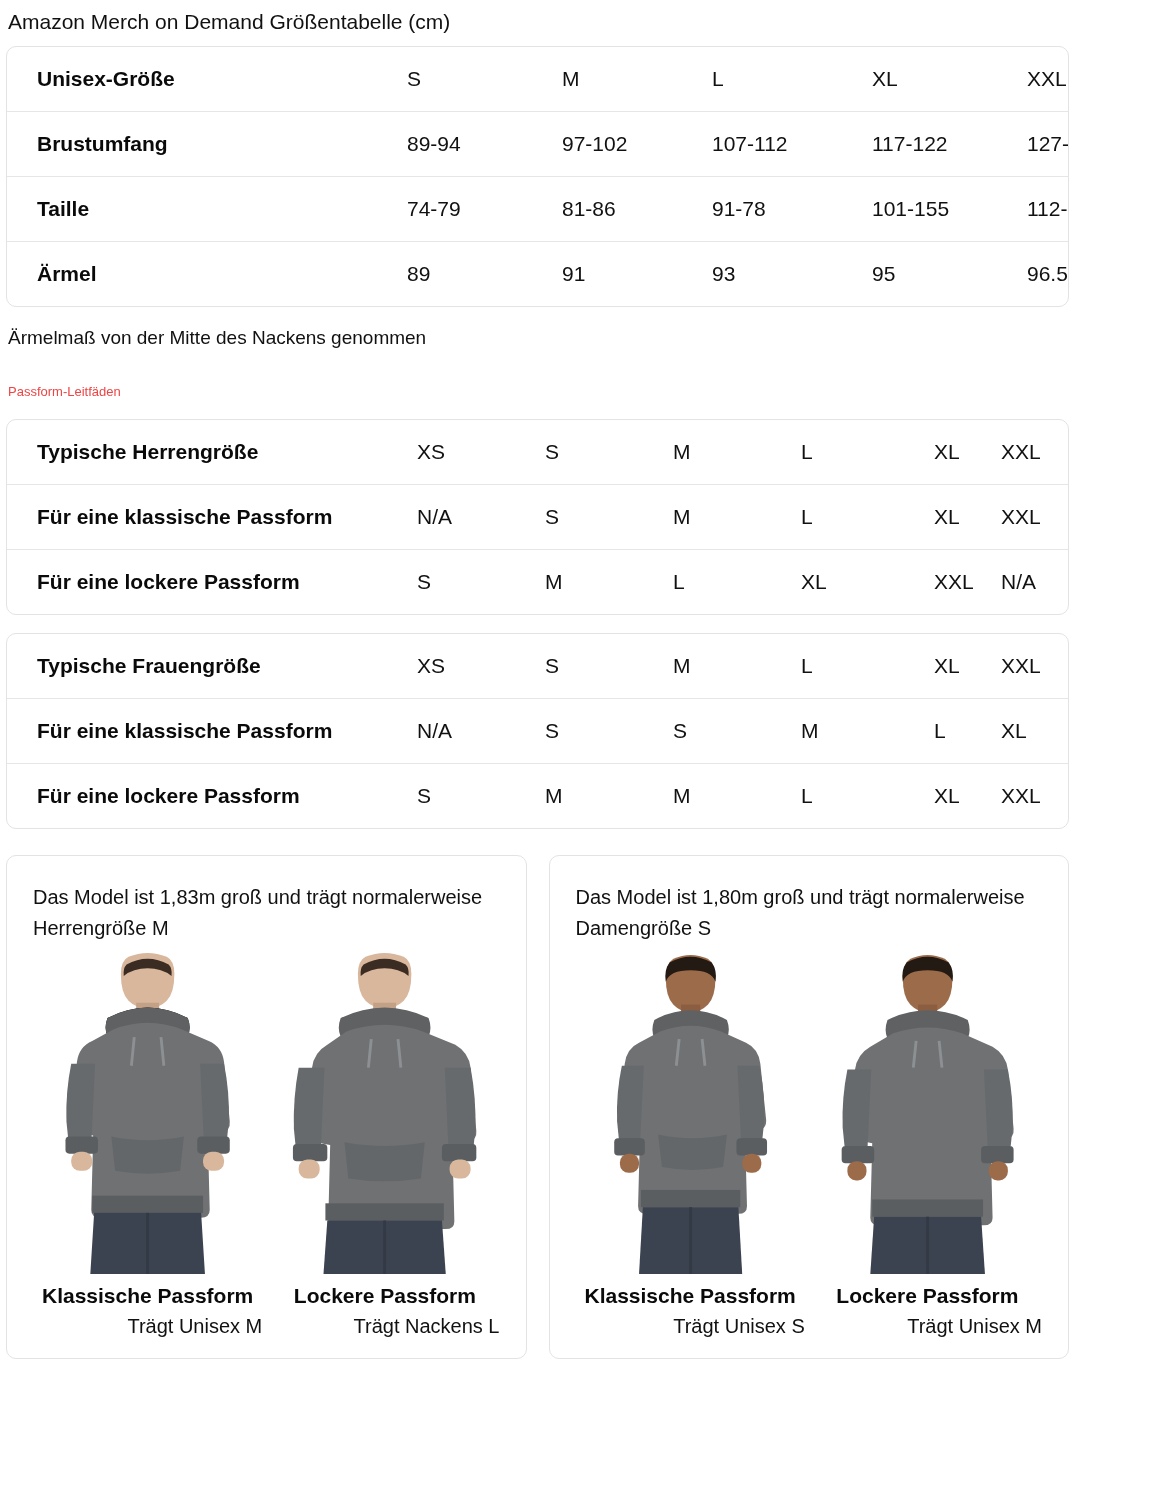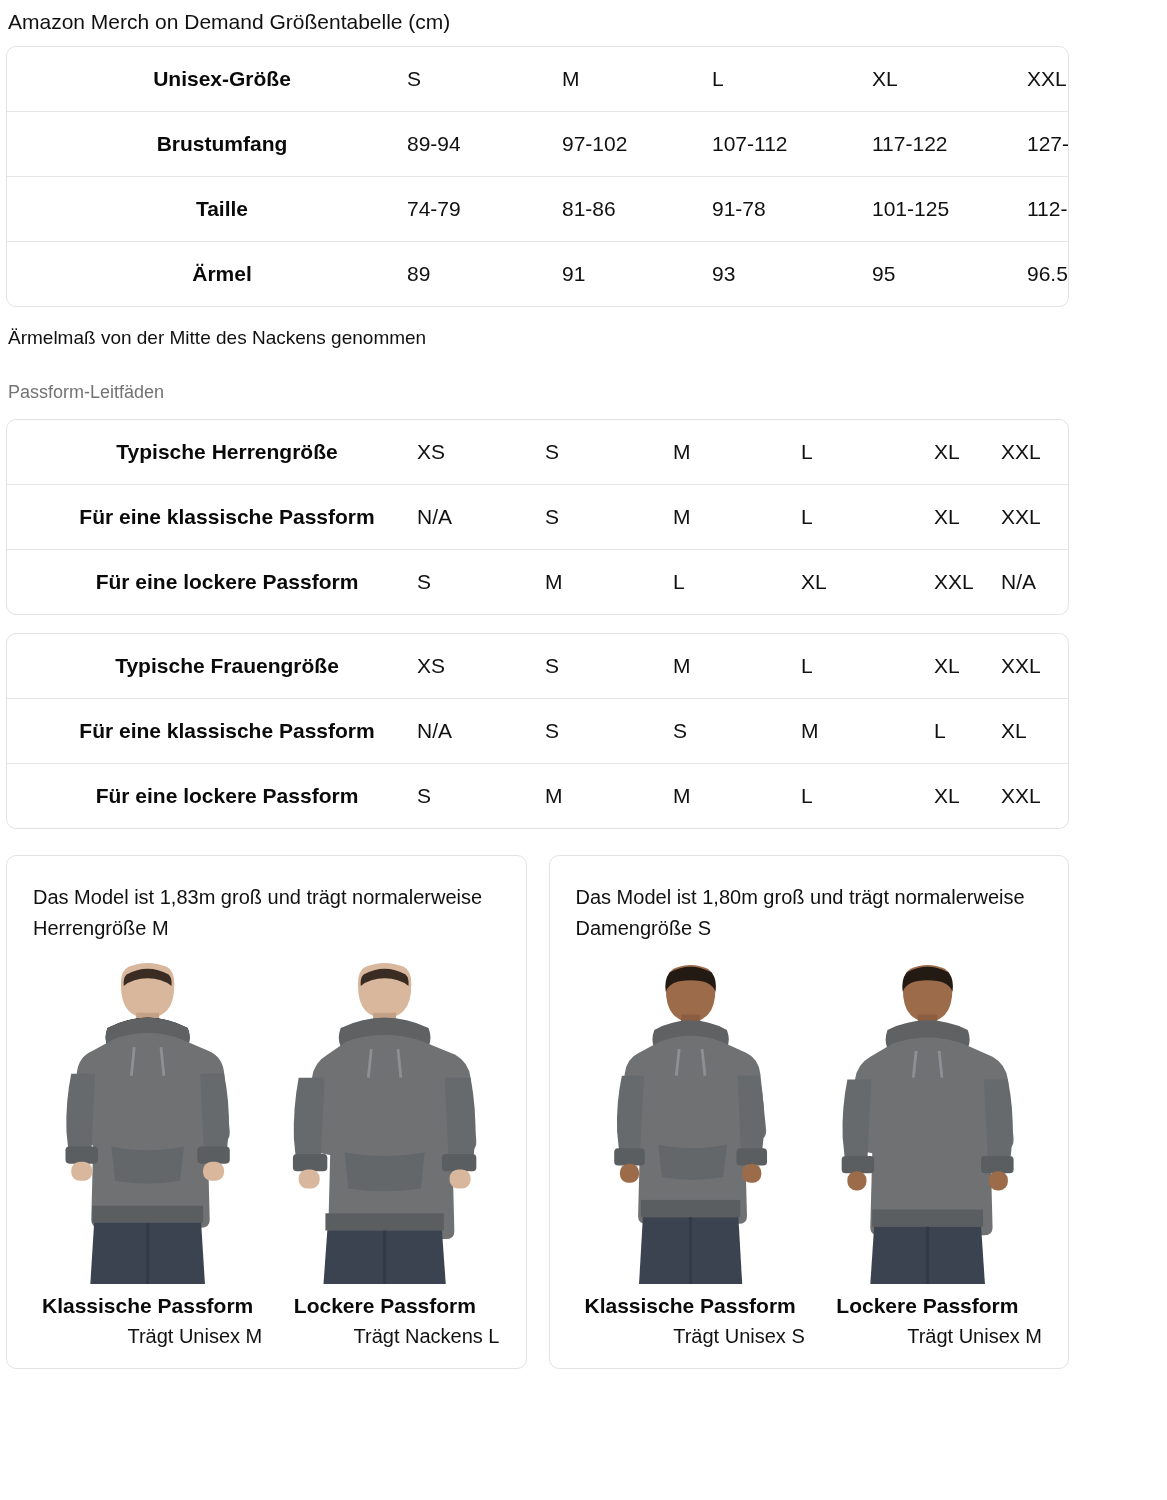--- a/index.html
+++ b/index.html
@@ -44,21 +44,20 @@
   }
   .row-sep td {
     border-top: 1px solid #e6e6e6;
   }
   .lbl {
     font-size: 21px;
     font-weight: bold;
     color: #0a0a0a;
     padding: 20px 0 20px 30px;
     white-space: nowrap;
-    text-align: center;
   }
   .val {
     font-size: 21px;
     font-weight: 400;
     color: #111;
     padding: 20px 4px 20px 0;
     white-space: nowrap;
   }
   
   .t-meas col.c0 { width: 400px; }
@@ -76,24 +75,24 @@
   .t-fit col.c4 { width: 133px; }
   .t-fit col.c5 { width: auto; }
 
   .note {
     font-size: 19px;
     line-height: 26px;
     padding: 18px 2px 0 2px;
     color: #111;
   }
   .section-label {
-    font-size: 18px;
+    font-size: 13px;
     line-height: 26px;
     padding: 28px 2px 14px 2px;
-    color: #737373;
+    color: #ef4444;
   }
   .gap-sm { height: 18px; }
 
   
   .models {
     display: flex;
     gap: 22px;
     margin-top: 26px;
     padding-bottom: 12px;
   }
@@ -101,21 +100,21 @@
     flex: 1 1 0;
     border: 1px solid #e3e3e3;
     border-radius: 10px;
     padding: 26px 26px 18px 26px;
     background: #fff;
   }
   .model-caption {
     font-size: 20px;
     line-height: 31px;
     color: #111;
-    margin-bottom: 10px;
+    margin-bottom: 0;
   }
   .figs {
     display: flex;
     gap: 8px;
   }
   .fig {
     flex: 1 1 0;
     text-align: center;
   }
   .fig-img {
@@ -170,21 +169,21 @@
           <td class="val">97-102</td>
           <td class="val">107-112</td>
           <td class="val">117-122</td>
           <td class="val">127-132</td>
         </tr>
         <tr class="row-sep">
           <td class="lbl">Taille</td>
           <td class="val">74-79</td>
           <td class="val">81-86</td>
           <td class="val">91-78</td>
-          <td class="val">101-125</td>
+          <td class="val">101-155</td>
           <td class="val">112-117</td>
         </tr>
         <tr class="row-sep">
           <td class="lbl">Ärmel</td>
           <td class="val">89</td>
           <td class="val">91</td>
           <td class="val">93</td>
           <td class="val">95</td>
           <td class="val">96.5</td>
         </tr>

